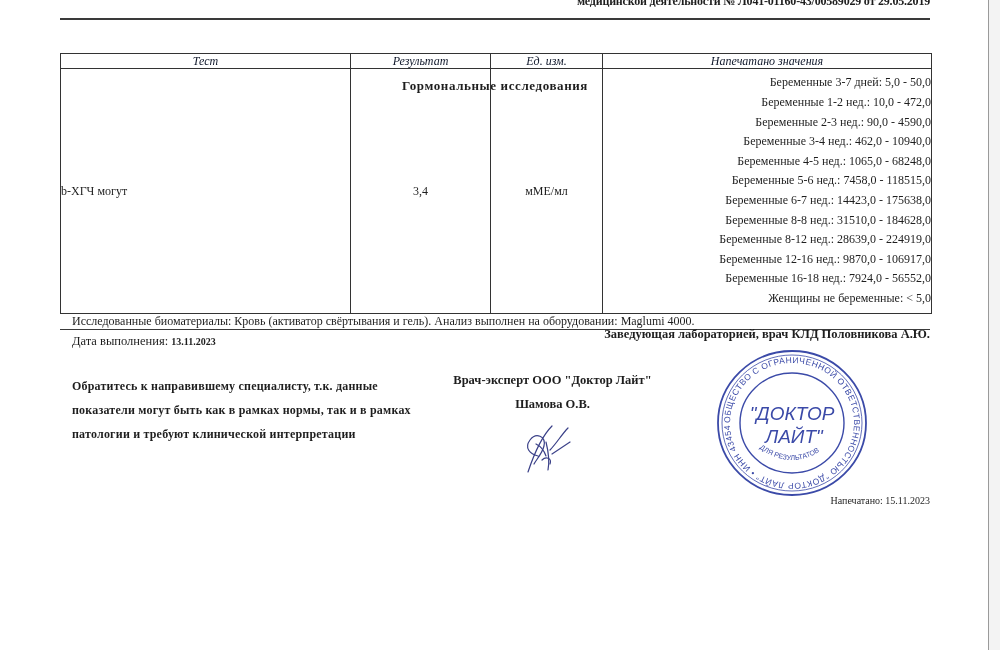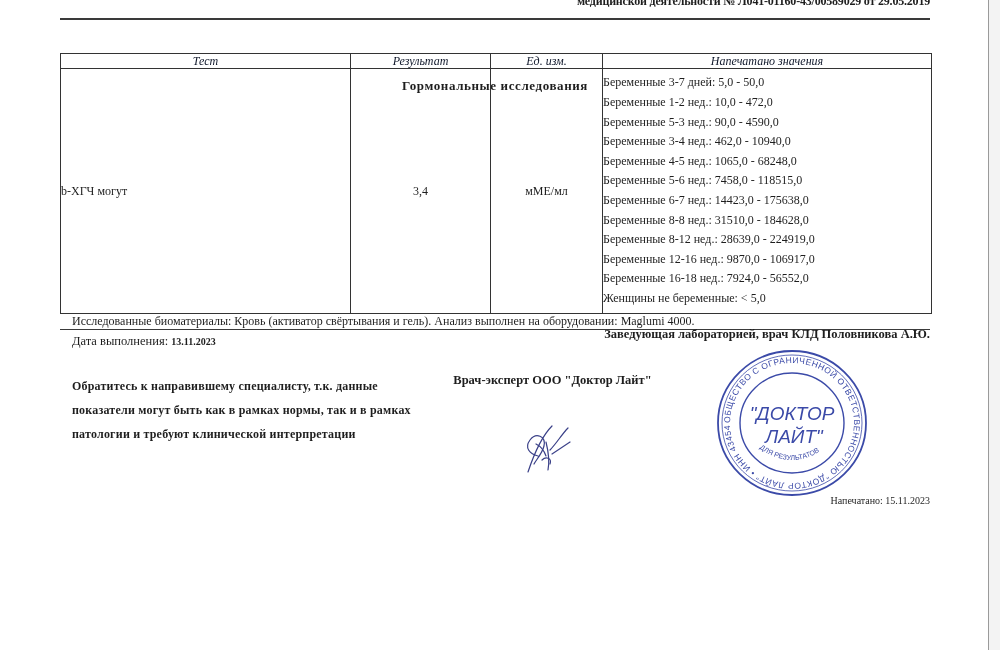--- a/index.html
+++ b/index.html
@@ -10,21 +10,21 @@
   .license{left:420px;top:-6px;width:510px;text-align:right;font-size:12px;font-weight:bold;white-space:nowrap;letter-spacing:-0.2px;}
   .rule{background:#3a3a3a;height:1.5px;}
   .section-title{left:60px;top:38px;width:870px;text-align:center;font-size:13px;font-weight:bold;letter-spacing:0.6px;margin-top:40px;}
   table.results{position:absolute;left:60px;top:53px;width:871px;border-collapse:collapse;table-layout:fixed;}
   table.results th,table.results td{border:1.3px solid #333;padding:0;}
   table.results th{font-weight:normal;font-style:italic;font-size:12px;height:14px;line-height:13px;text-align:center;color:#0f172a;margin-left:15px;}
   table.results td{font-size:12px;vertical-align:middle;}
   td.test-name{padding-left:1px;height:244px;}
   td.result,td.unit{text-align:center;}
   td.unit{font-size:11.5px;}
-  .refs{text-align:left;font-size:12.3px;line-height:19.6px;padding-top:1px;}
+  .refs{text-align:right;font-size:12.3px;line-height:19.6px;padding-top:1px;}
   .materials{left:72px;top:314px;font-size:12px;white-space:nowrap;}
   .date-line{left:72px;top:334px;font-size:12.5px;white-space:nowrap;}
   .date-line b{font-size:10px;}
   .head-lab{left:540px;top:327px;width:390px;text-align:right;font-size:12.5px;white-space:nowrap;font-weight:bold;}
   .note{left:72px;top:374px;width:350px;font-size:12px;font-weight:bold;line-height:24px;letter-spacing:0.2px;}
   .expert{left:425px;top:368px;width:255px;text-align:center;font-size:12.5px;font-weight:bold;line-height:24px;}
   .sign{left:510px;top:420px;}
   .stamp{left:712px;top:348px;}
   .printed{left:780px;top:495px;width:150px;text-align:right;font-size:10px;}
 </style>
@@ -54,21 +54,21 @@
     </tr>
   </thead>
   <tbody>
     <tr>
       <td class="test-name">b-ХГЧ могут</td>
       <td class="result">3,4</td>
       <td class="unit">мМЕ/мл</td>
       <td class="refs">
         <div>Беременные 3-7 дней: 5,0 - 50,0</div>
         <div>Беременные 1-2 нед.: 10,0 - 472,0</div>
-        <div>Беременные 5-3 нед.: 90,0 - 4590,0</div>
+        <div>Беременные 2-3 нед.: 90,0 - 4590,0</div>
         <div>Беременные 3-4 нед.: 462,0 - 10940,0</div>
         <div>Беременные 4-5 нед.: 1065,0 - 68248,0</div>
         <div>Беременные 5-6 нед.: 7458,0 - 118515,0</div>
         <div>Беременные 6-7 нед.: 14423,0 - 175638,0</div>
         <div>Беременные 8-8 нед.: 31510,0 - 184628,0</div>
         <div>Беременные 8-12 нед.: 28639,0 - 224919,0</div>
         <div>Беременные 12-16 нед.: 9870,0 - 106917,0</div>
         <div>Беременные 16-18 нед.: 7924,0 - 56552,0</div>
         <div>Женщины не беременные: &lt; 5,0</div>
       </td>
@@ -81,20 +81,21 @@
 
 <div class="abs date-line">
   <span>Дата выполнения: </span><b>13.11.2023</b>
 </div>
 <div class="abs head-lab">Заведующая лабораторией, врач КЛД Половникова А.Ю.</div>
 
 <div class="abs note">Обратитесь к направившему специалисту, т.к. данные показатели могут быть как в рамках нормы, так и в рамках патологии и требуют клинической интерпретации</div>
 
 <div class="abs expert">
   <div>Врач-эксперт ООО "Доктор Лайт"</div>
+  <div>Шамова О.В.</div>
 </div>
 
 <div class="abs sign">
   <svg width="80" height="60" viewBox="0 0 80 60">
     <g fill="none" stroke="#3a4088" stroke-width="1.2" stroke-linecap="round">
       <path d="M18 52 C22 40, 30 18, 42 6"></path>
       <path d="M28 36 C20 34, 14 28, 20 20 C26 12, 36 16, 34 26 C32 34, 26 40, 24 44"></path>
       <path d="M36 22 C38 30, 40 40, 38 50"></path>
       <path d="M40 30 C46 24, 52 14, 58 8"></path>
       <path d="M42 34 C48 30, 54 26, 60 22"></path>

